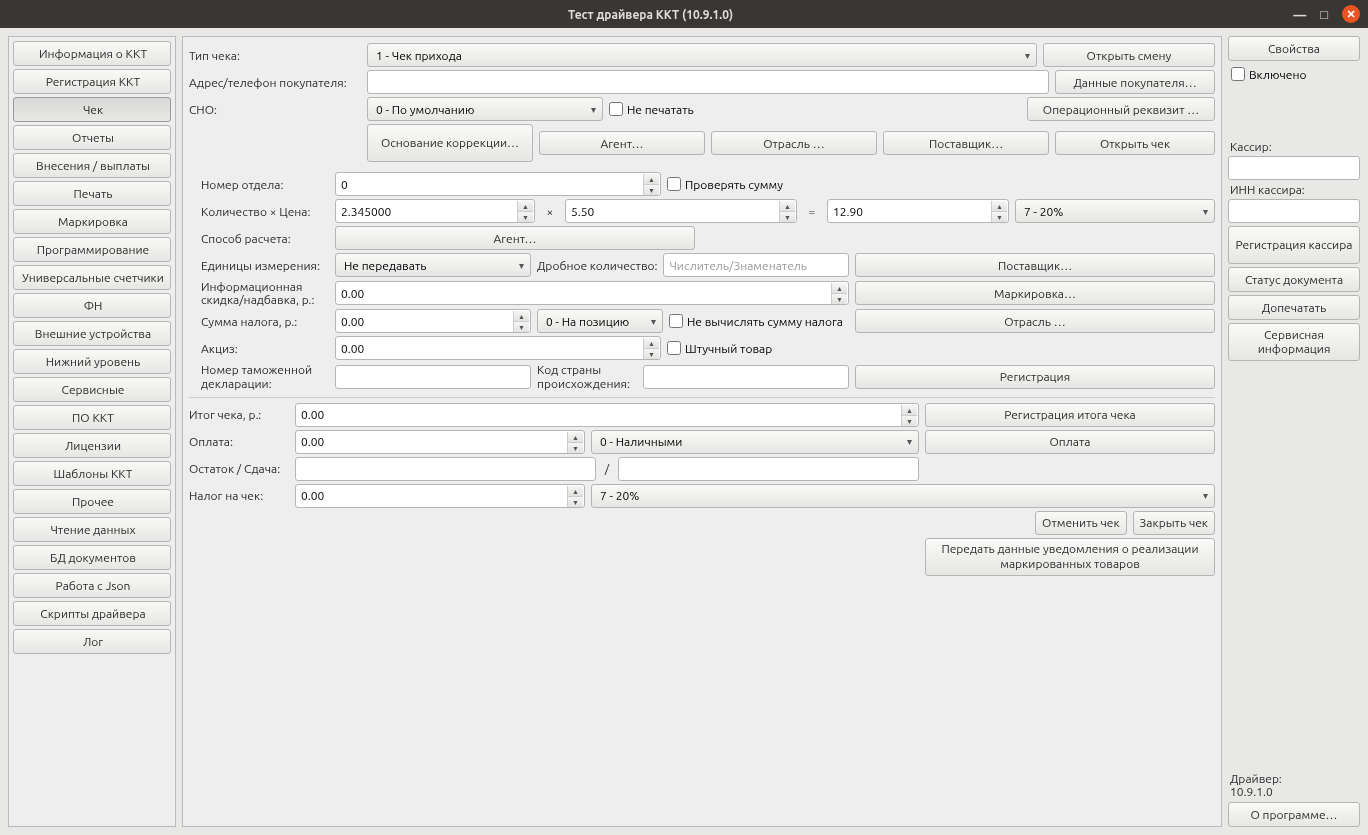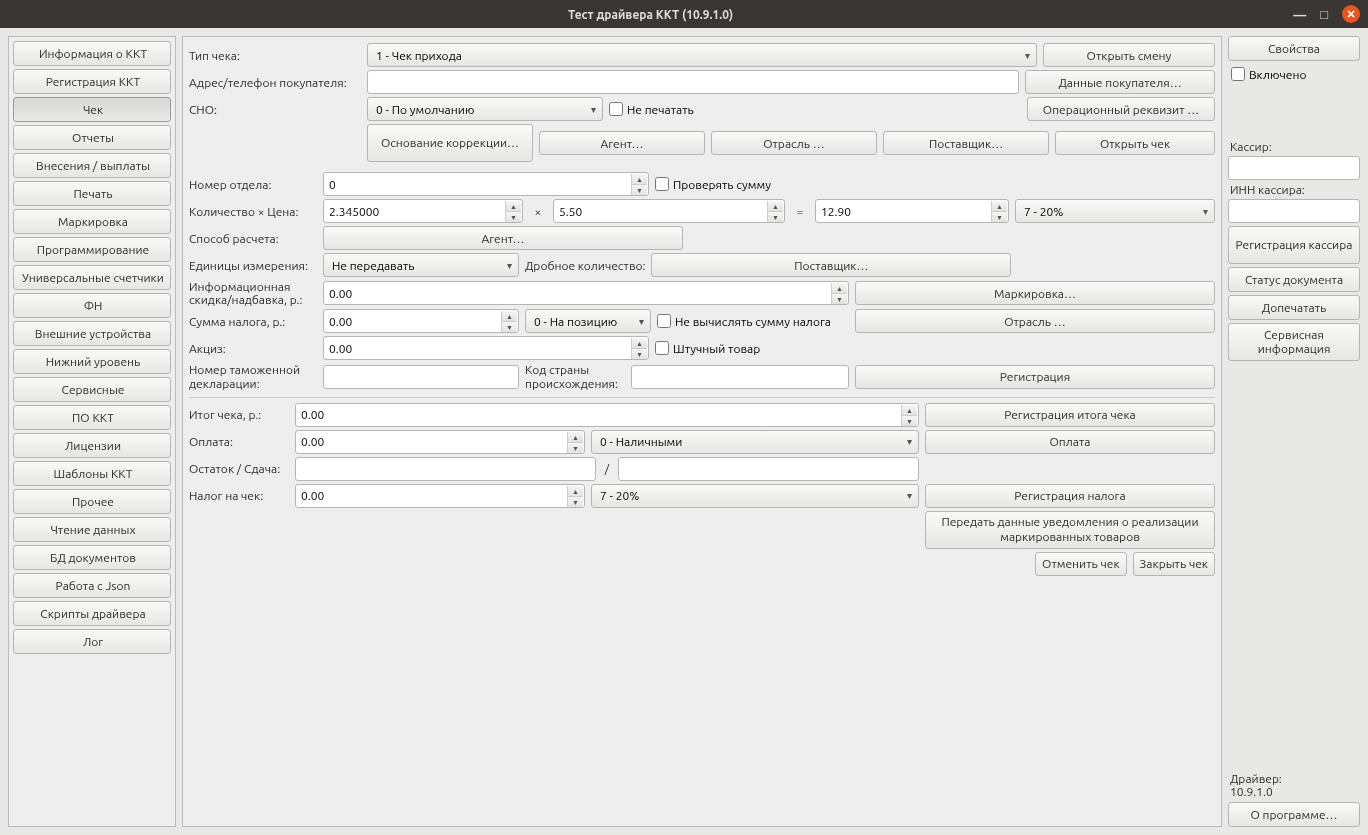--- a/index.html
+++ b/index.html
@@ -24,21 +24,21 @@
 .spinner input { border: none; width: 100%; height: 100%; outline: none; background: transparent; }
 .spinner .spinbtns { position: absolute; right: 1px; top: 1px; bottom: 1px; width: 16px; display: flex; flex-direction: column; }
 .spinner .spinbtns div { flex: 1; background: linear-gradient(#f5f5f3,#e2e2e0); border-left: 1px solid #ccc; font-size: 7px; text-align: center; line-height: 10px; color: #555; cursor: pointer; }
 .spinner .spinbtns div:first-child { border-bottom: 1px solid #ccc; border-top-right-radius: 2px; }
 .spinner .spinbtns div:last-child { border-bottom-right-radius: 2px; }
 .dropdown { display: flex; align-items: center; position: relative; background: linear-gradient(#f9f9f7,#e6e6e4); border: 1px solid #b5b5b3; border-radius: 3px; height: 24px; padding: 0 22px 0 8px; cursor: pointer; }
 .dropdown::after { content: "▾"; position: absolute; right: 6px; color: #555; font-size: 10px; }
 .row { display: flex; align-items: center; gap: 6px; }
 .lbl { color: #2c2c2c; white-space: nowrap; }
 .lblcol { width: 172px; flex-shrink: 0; }
-.lblcol2 { width: 128px; flex-shrink: 0; }
+.lblcol2 { width: 128px; flex-shrink: 0; margin-left: 12px; }
 .check { display: flex; align-items: center; gap: 4px; }
 .check input { width: 14px; height: 14px; }
 .right .lbl { padding-left: 2px; }
 .right input[type=text] { width: 100%; }
 .seprow { border-top: 1px solid #ccc; margin: 4px 0 2px; }
 .em { flex: 1; }
 .mid { text-align: center; }
 .bottom-right { margin-top: auto; }
 </style>
 </head>
@@ -85,21 +85,21 @@
       <span class="lbl lblcol">Тип чека:</span>
       <div class="dropdown em">
           <span>1 - Чек прихода</span>
         </div>
       <button style="width:172px">Открыть смену</button>
     </div>
 
     <div class="row">
       <span class="lbl lblcol">Адрес/телефон покупателя:</span>
       <input type="text" class="em" value="" style="">
-      <button style="width:190px">Данные покупателя…</button>
+      <button style="width:160px">Данные покупателя…</button>
     </div>
 
     <div class="row">
       <span class="lbl lblcol">СНО:</span>
       <div class="dropdown" style="width:236px">
           <span>0 - По умолчанию</span>
         </div>
       <label class="check">
           <input type="checkbox" style="">
           <span>Не печатать</span>
@@ -169,20 +169,21 @@
       <span class="lbl lblcol2">Способ расчета:</span>
       <button style="width:360px">Агент…</button>
     </div>
 
     <div class="row">
       <span class="lbl lblcol2">Единицы измерения:</span>
       <div class="dropdown" style="width:196px">
           <span>Не передавать</span>
         </div>
       <span class="lbl">Дробное количество:</span>
+      <input type="text" style="flex: 1 1 0%;" placeholder="Числитель/Знаменатель">
       <button style="width:360px">Поставщик…</button>
     </div>
 
     <div class="row">
       <span class="lbl lblcol2" style="white-space:normal;line-height:1.1">Информационная скидка/надбавка, р.:</span>
       <div class="spinner em">
           <input value="0.00" style="">
           <div class="spinbtns">
             <div>▲</div>
             <div>▼</div>
@@ -277,32 +278,31 @@
       <div class="spinner" style="width:290px">
           <input value="0.00" style="">
           <div class="spinbtns">
             <div>▲</div>
             <div>▼</div>
           </div>
         </div>
       <div class="dropdown em">
           <span>7 - 20%</span>
         </div>
-      <button style="width:290px">Регистрация налога</button>
-    </div>
-
-    <div class="row">
-      <span class="em"></span>
-      <button style="width:290px;height:38px;white-space:normal;line-height:1.2">Передать данные уведомления о реализации маркированных товаров</button>
     </div>
 
     <div class="row">
       <span class="em"></span>
       <button>Отменить чек</button>
       <button>Закрыть чек</button>
+    </div>
+
+    <div class="row">
+      <span class="em"></span>
+      <button style="width:290px;height:38px;white-space:normal;line-height:1.2">Передать данные уведомления о реализации маркированных товаров</button>
     </div>
 
   </div>
 
   <div class="right">
     <button>Свойства</button>
     <label class="check" style="padding:3px">
         <input type="checkbox" style="">
         <span>Включено</span>
       </label>

